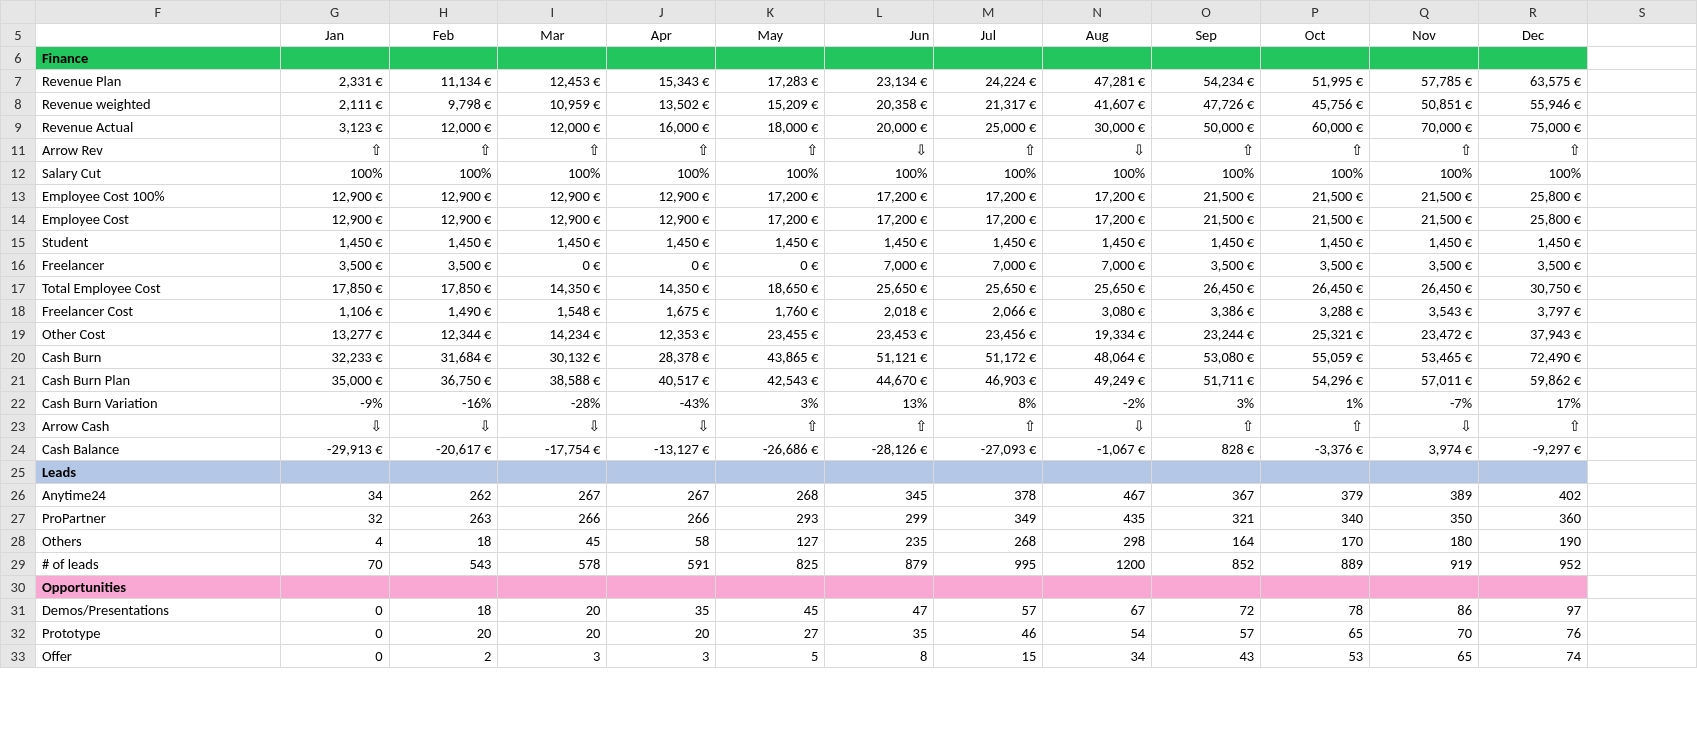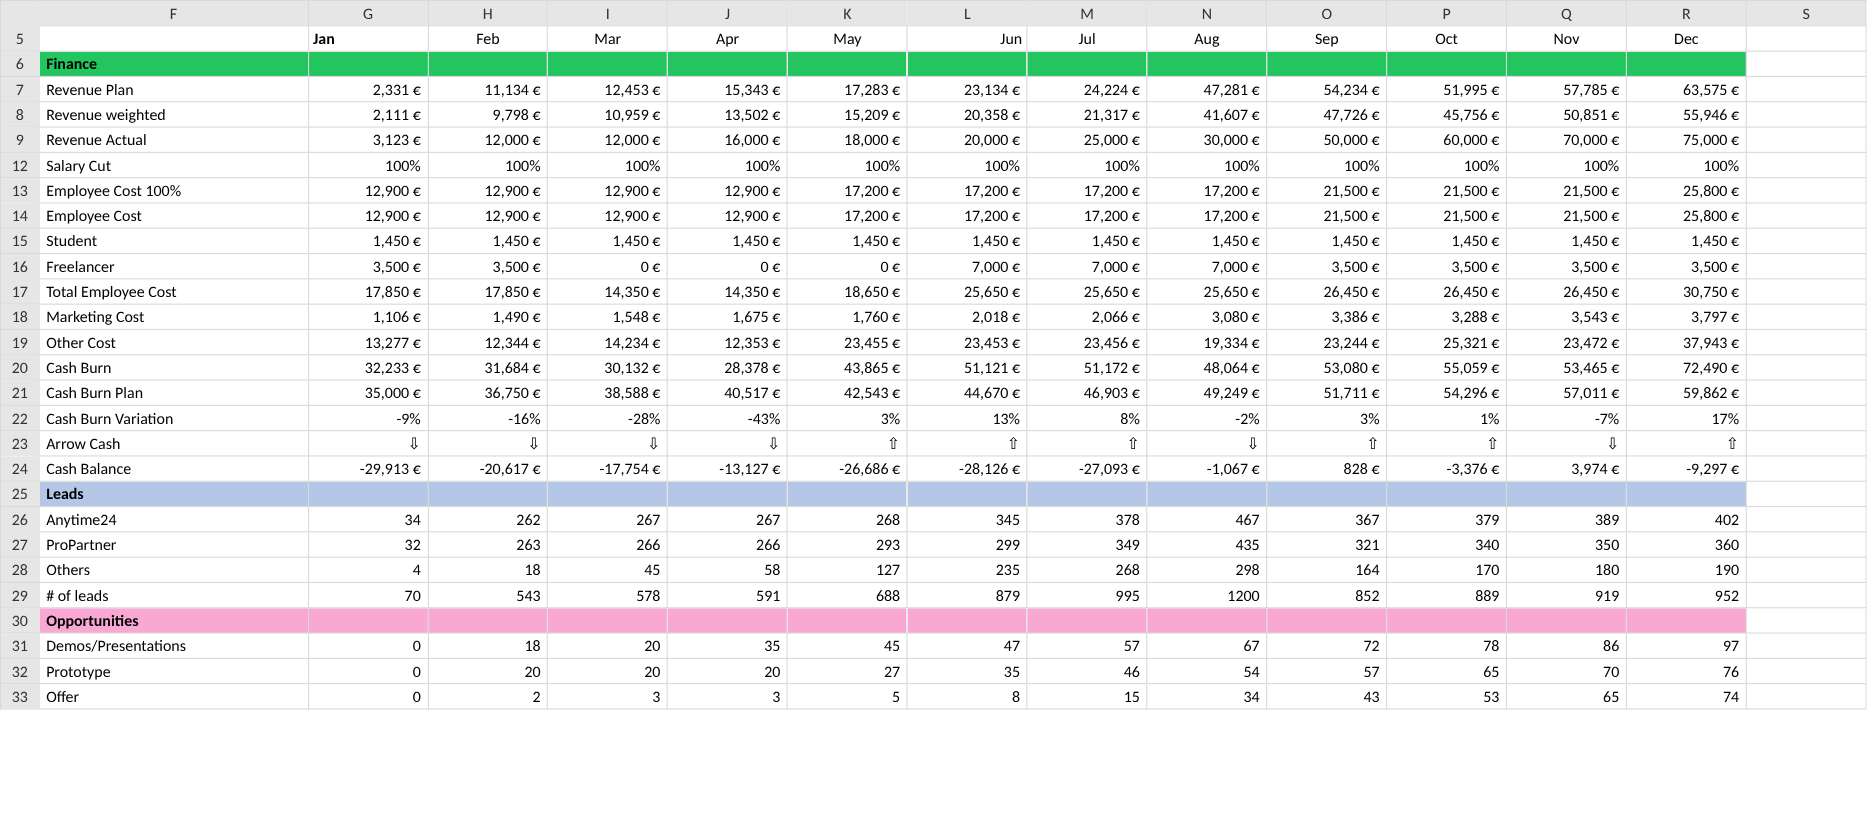--- a/index.html
+++ b/index.html
@@ -94,21 +94,21 @@
         <th class="hdr">P</th>
         <th class="hdr">Q</th>
         <th class="hdr">R</th>
         <th class="hdr">S</th>
       </tr>
     </thead>
     <tbody id="grid-body">
         <tr>
           <td class="rownum">5</td>
           <td class="label"></td>
-          <td style="text-align: left; font-weight: bold;">Jan</td>
+          <td style="text-align: center;">Jan</td>
           <td style="text-align: center;">Feb</td>
           <td style="text-align: center;">Mar</td>
           <td style="text-align: center;">Apr</td>
           <td style="text-align: center;">May</td>
           <td style="text-align: right;">Jun</td>
           <td style="text-align: center;">Jul</td>
           <td style="text-align: center;">Aug</td>
           <td style="text-align: center;">Sep</td>
           <td style="text-align: center;">Oct</td>
           <td style="text-align: center;">Nov</td>
@@ -177,20 +177,37 @@
           <td class="num">20,000 €</td>
           <td class="num">25,000 €</td>
           <td class="num">30,000 €</td>
           <td class="num">50,000 €</td>
           <td class="num">60,000 €</td>
           <td class="num">70,000 €</td>
           <td class="num">75,000 €</td>
           <td></td>
         </tr>
         <tr>
+          <td class="rownum">11</td>
+          <td class="label">Arrow Rev</td>
+          <td class="num" style="text-align: right;">⇧</td>
+          <td class="num" style="text-align: right;">⇧</td>
+          <td class="num" style="text-align: right;">⇧</td>
+          <td class="num" style="text-align: right;">⇧</td>
+          <td class="num" style="text-align: right;">⇧</td>
+          <td class="num" style="text-align: right;">⇩</td>
+          <td class="num" style="text-align: right;">⇧</td>
+          <td class="num" style="text-align: right;">⇩</td>
+          <td class="num" style="text-align: right;">⇧</td>
+          <td class="num" style="text-align: right;">⇧</td>
+          <td class="num" style="text-align: right;">⇧</td>
+          <td class="num" style="text-align: right;">⇧</td>
+          <td></td>
+        </tr>
+        <tr>
           <td class="rownum">12</td>
           <td class="label">Salary Cut</td>
           <td class="num">100%</td>
           <td class="num">100%</td>
           <td class="num">100%</td>
           <td class="num">100%</td>
           <td class="num">100%</td>
           <td class="num">100%</td>
           <td class="num">100%</td>
           <td class="num">100%</td>
@@ -280,21 +297,21 @@
           <td class="num">25,650 €</td>
           <td class="num">25,650 €</td>
           <td class="num">26,450 €</td>
           <td class="num">26,450 €</td>
           <td class="num">26,450 €</td>
           <td class="num">30,750 €</td>
           <td></td>
         </tr>
         <tr>
           <td class="rownum">18</td>
-          <td class="label">Marketing Cost</td>
+          <td class="label">Freelancer Cost</td>
           <td class="num">1,106 €</td>
           <td class="num">1,490 €</td>
           <td class="num">1,548 €</td>
           <td class="num">1,675 €</td>
           <td class="num">1,760 €</td>
           <td class="num">2,018 €</td>
           <td class="num">2,066 €</td>
           <td class="num">3,080 €</td>
           <td class="num">3,386 €</td>
           <td class="num">3,288 €</td>
@@ -472,21 +489,21 @@
           <td class="num">190</td>
           <td></td>
         </tr>
         <tr>
           <td class="rownum">29</td>
           <td class="label"># of leads</td>
           <td class="num">70</td>
           <td class="num">543</td>
           <td class="num">578</td>
           <td class="num">591</td>
-          <td class="num">688</td>
+          <td class="num">825</td>
           <td class="num">879</td>
           <td class="num">995</td>
           <td class="num">1200</td>
           <td class="num">852</td>
           <td class="num">889</td>
           <td class="num">919</td>
           <td class="num">952</td>
           <td></td>
         </tr>
         <tr>

